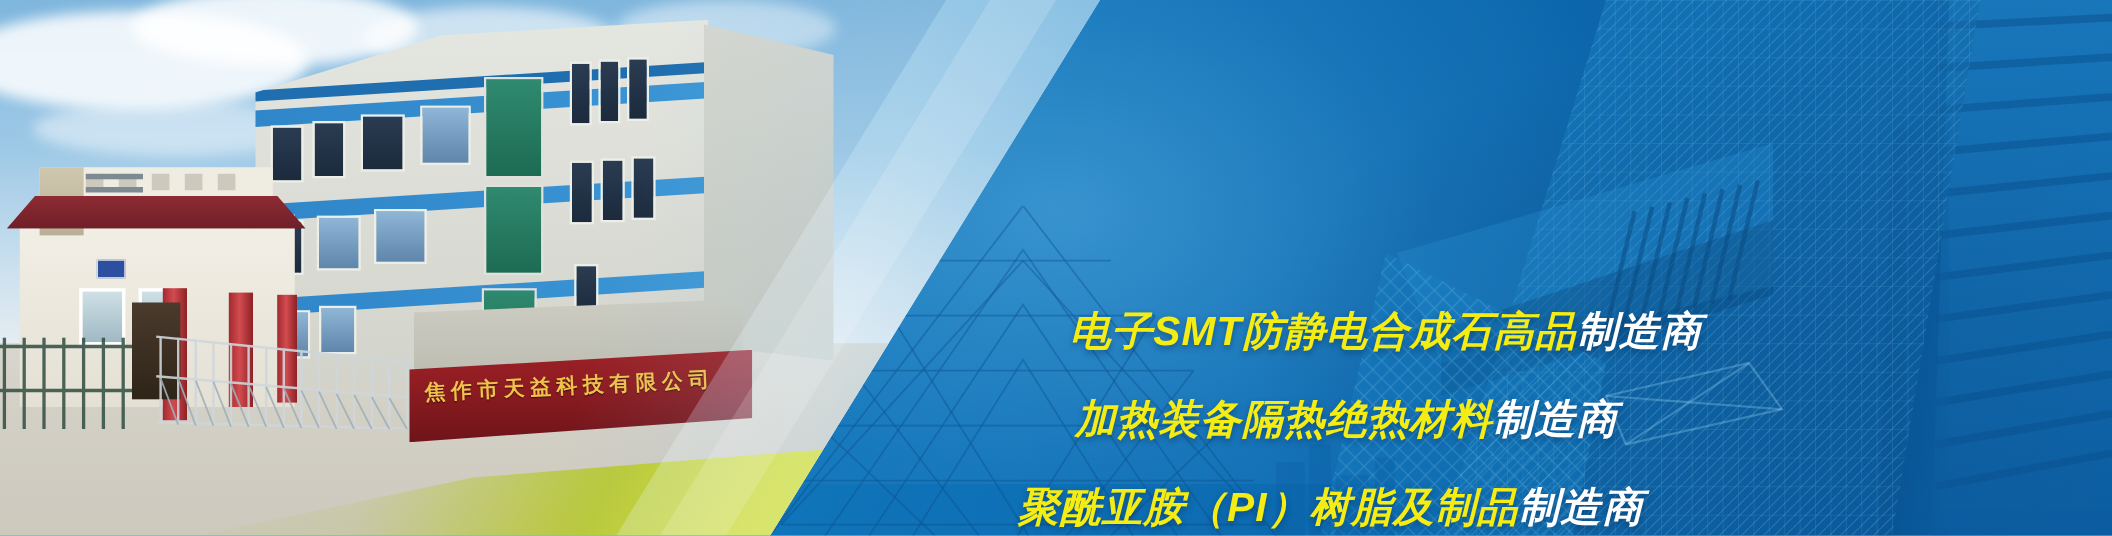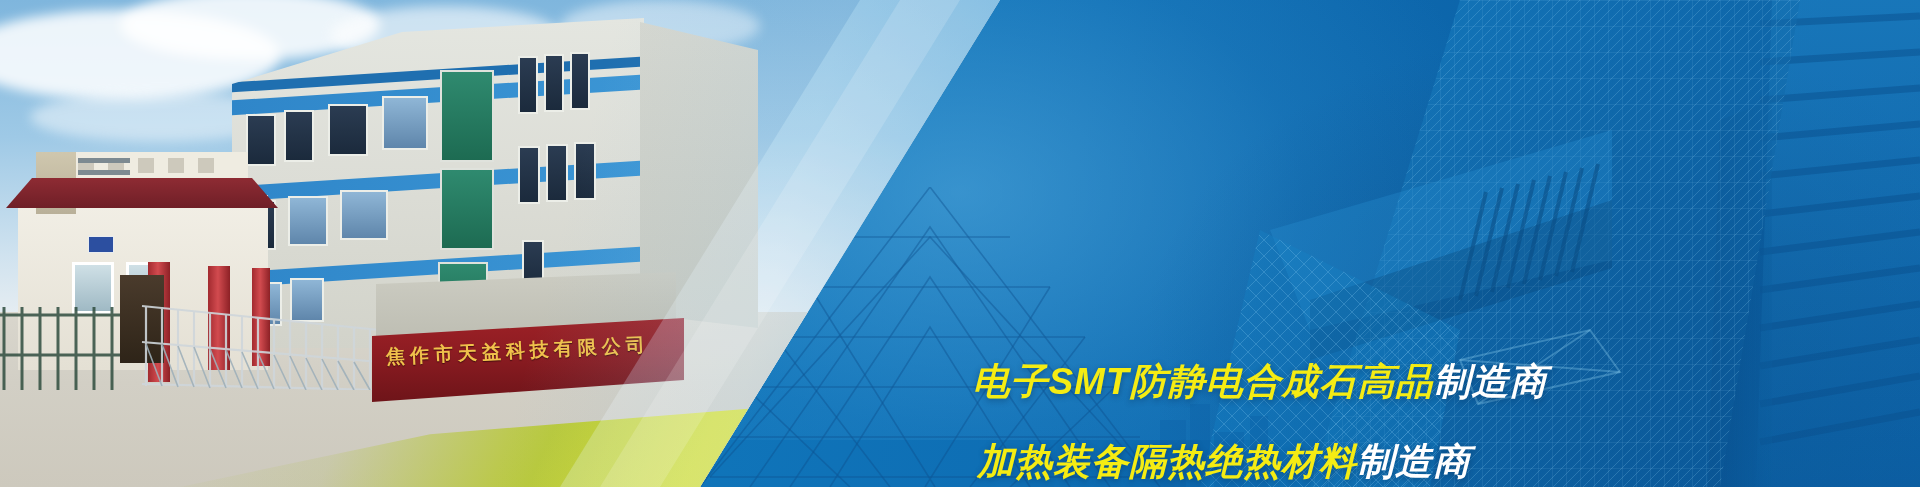--- a/index.html
+++ b/index.html
@@ -448,15 +448,18 @@
   <div class="sliver"></div>
   <div class="sliver2"></div>
 
   <div class="copy">
     <div class="line l1">
       <span class="hl">电子SMT防静电合成石高品</span><span class="wh">制造商</span>
     </div>
     <div class="line l2">
       <span class="hl">加热装备隔热绝热材料</span><span class="wh">制造商</span>
     </div>
+    <div class="line l3">
+      <span class="hl">聚酰亚胺（PI）树脂及制品</span><span class="wh">制造商</span>
+    </div>
   </div>
 
 </div>
 
 </body></html>

